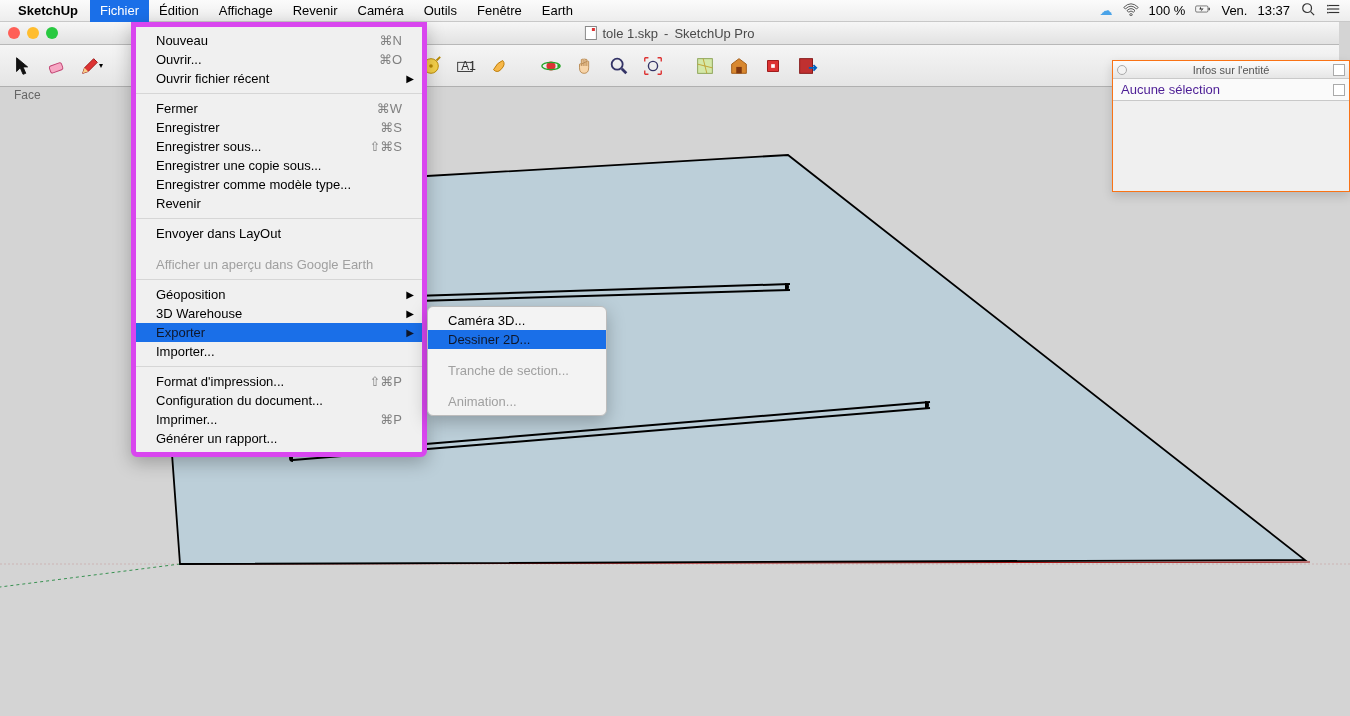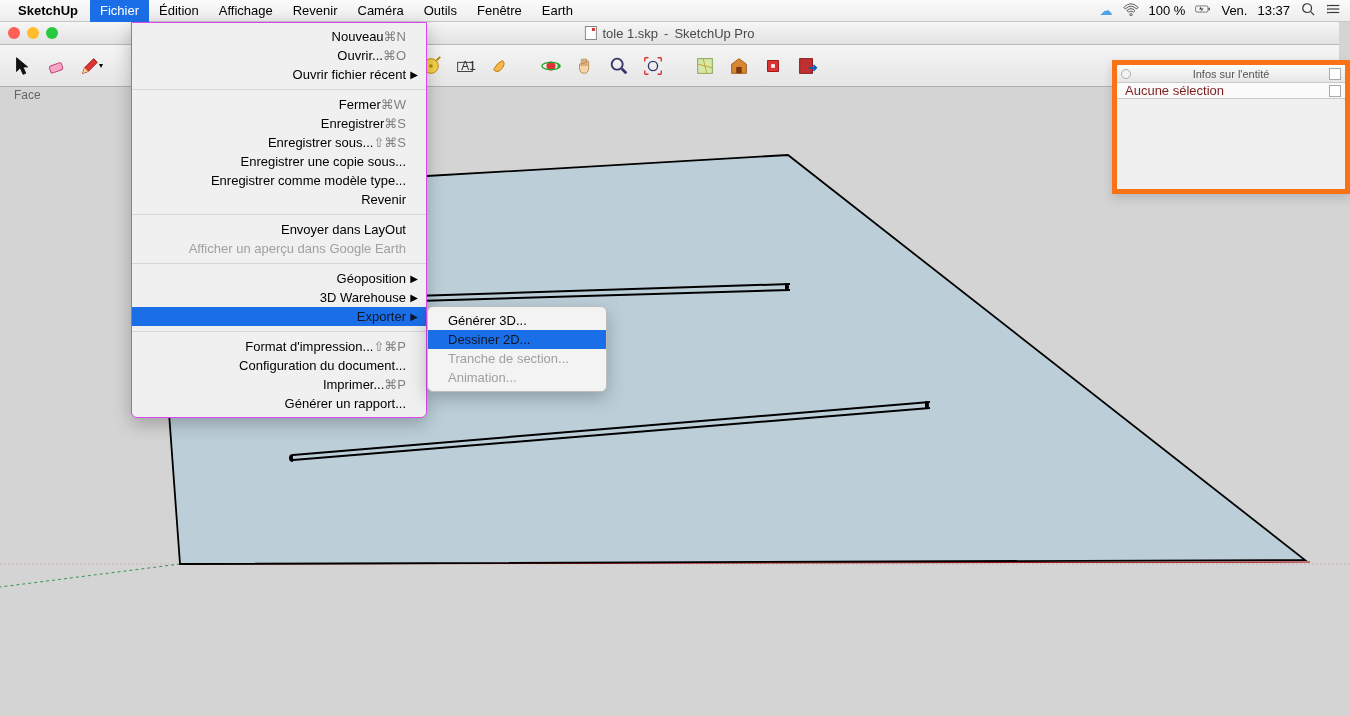--- a/index.html
+++ b/index.html
@@ -28,40 +28,40 @@
 .toolbar { height: 42px; background: linear-gradient(#f5f5f5, #e5e5e5); border-bottom: 1px solid #b0b0b0; display: flex; align-items: center; padding: 0 8px; gap: 4px; }
 .tool { width: 30px; height: 30px; display: flex; align-items: center; justify-content: center; font-size: 18px; cursor: default; }
 .tool svg { width: 22px; height: 22px; }
 .tool-sep { width: 14px; }
 
 
 .canvas { position: absolute; top: 87px; left: 0; right: 0; bottom: 0; background: #d4d4d4; }
 .canvas svg { width: 100%; height: 100%; }
 
 
-.menu { position: absolute; top: 22px; left: 131px; width: 296px; background: #f0f0f0; border: 1px solid #d946ef; box-shadow: 0 6px 18px rgba(0,0,0,0.25); border-radius: 0 0 6px 6px; padding: 4px 0; text-align: right; }
+.menu { position: absolute; top: 22px; left: 131px; width: 296px; background: #f0f0f0; border: 5px solid #d946ef; box-shadow: 0 6px 18px rgba(0,0,0,0.25); border-radius: 0 0 6px 6px; padding: 4px 0; }
 .menu-item { height: 19px; display: flex; align-items: center; padding: 0 20px; cursor: default; position: relative; }
 .menu-item .lbl { flex: 1; }
 .menu-item .sc { color: #808080; font-size: 13px; }
 .menu-item.hl { background: #1a6fe8; color: #0f172a; }
-.menu-item.dis { color: #a0a0a0; }
+.menu-item.dis { color: #a0a0a0; margin-top: 12px; }
 .menu-item .arrow { position: absolute; right: 8px; font-size: 10px; }
 .menu-sep { height: 1px; background: #d6d6d6; margin: 5px 0; }
 
 
 .submenu { position: absolute; top: 306px; left: 427px; width: 180px; background: #f3f3f3; border: 1px solid #bcbcbc; box-shadow: 0 6px 18px rgba(0,0,0,0.25); border-radius: 6px; padding: 4px 0; }
 .submenu .menu-item { padding: 0 20px; }
 
 
-.panel { position: absolute; top: 60px; right: 0; width: 238px; background: #ececec; border: 5px solid #f97316; box-shadow: 0 4px 10px rgba(0,0,0,0.15); }
+.panel { position: absolute; top: 60px; right: 0; width: 238px; background: #ececec; border: 1px solid #f97316; box-shadow: 0 4px 10px rgba(0,0,0,0.15); }
 .panel-title { height: 18px; background: linear-gradient(#fcfcfc, #e6e6e6); border-bottom: 1px solid #c9c9c9; display: flex; align-items: center; position: relative; }
 .panel-title .dot { width: 10px; height: 10px; border: 1px solid #aaa; border-radius: 50%; margin-left: 4px; background: #f3f3f3; }
 .panel-title .ptxt { position: absolute; left: 50%; transform: translateX(-50%); font-size: 11px; color: #555; }
 .panel-title .roll { position: absolute; right: 4px; width: 12px; height: 12px; border: 1px solid #aaa; background: #fff; }
-.panel-body { height: 16px; border-bottom: 1px solid #c9c9c9; display: flex; align-items: center; padding: 0 8px; font-size: 12px; color: #7f1d1d; background: #fafafa; position: relative; }
+.panel-body { height: 22px; border-bottom: 1px solid #c9c9c9; display: flex; align-items: center; padding: 0 8px; font-size: 12px; color: #4c1d95; background: #fafafa; position: relative; }
 .panel-body .roll2 { position: absolute; right: 4px; width: 12px; height: 12px; border: 1px solid #aaa; background: #fff; }
 .panel-empty { height: 90px; background: #f0f0f0; }
 
 
 .tl-label { position: absolute; top: 88px; left: 14px; font-size: 12px; color: #666; }
 
 .status-icons svg { width: 16px; height: 14px; }
 </style>
 </head>
 <body>
@@ -308,40 +308,43 @@
       <span class="arrow">▶</span>
     </div>
   <div class="menu-item">
       <span class="lbl">3D Warehouse</span>
       <span class="arrow">▶</span>
     </div>
   <div class="menu-item hl">
       <span class="lbl">Exporter</span>
       <span class="arrow">▶</span>
     </div>
+  <div class="menu-item">
+      <span class="lbl">Importer...</span>
+    </div>
   <div class="menu-sep"></div>
   <div class="menu-item">
       <span class="lbl">Format d'impression...</span>
       <span class="sc">⇧⌘P</span>
     </div>
   <div class="menu-item">
       <span class="lbl">Configuration du document...</span>
     </div>
   <div class="menu-item">
       <span class="lbl">Imprimer...</span>
       <span class="sc">⌘P</span>
     </div>
   <div class="menu-item">
       <span class="lbl">Générer un rapport...</span>
     </div>
 </div>
 
 <div class="submenu">
   <div class="menu-item">
-      <span class="lbl">Générer 3D...</span>
+      <span class="lbl">Caméra 3D...</span>
     </div>
   <div class="menu-item hl">
       <span class="lbl">Dessiner 2D...</span>
     </div>
   <div class="menu-item dis">
       <span class="lbl">Tranche de section...</span>
     </div>
   <div class="menu-item dis">
       <span class="lbl">Animation...</span>
     </div>

